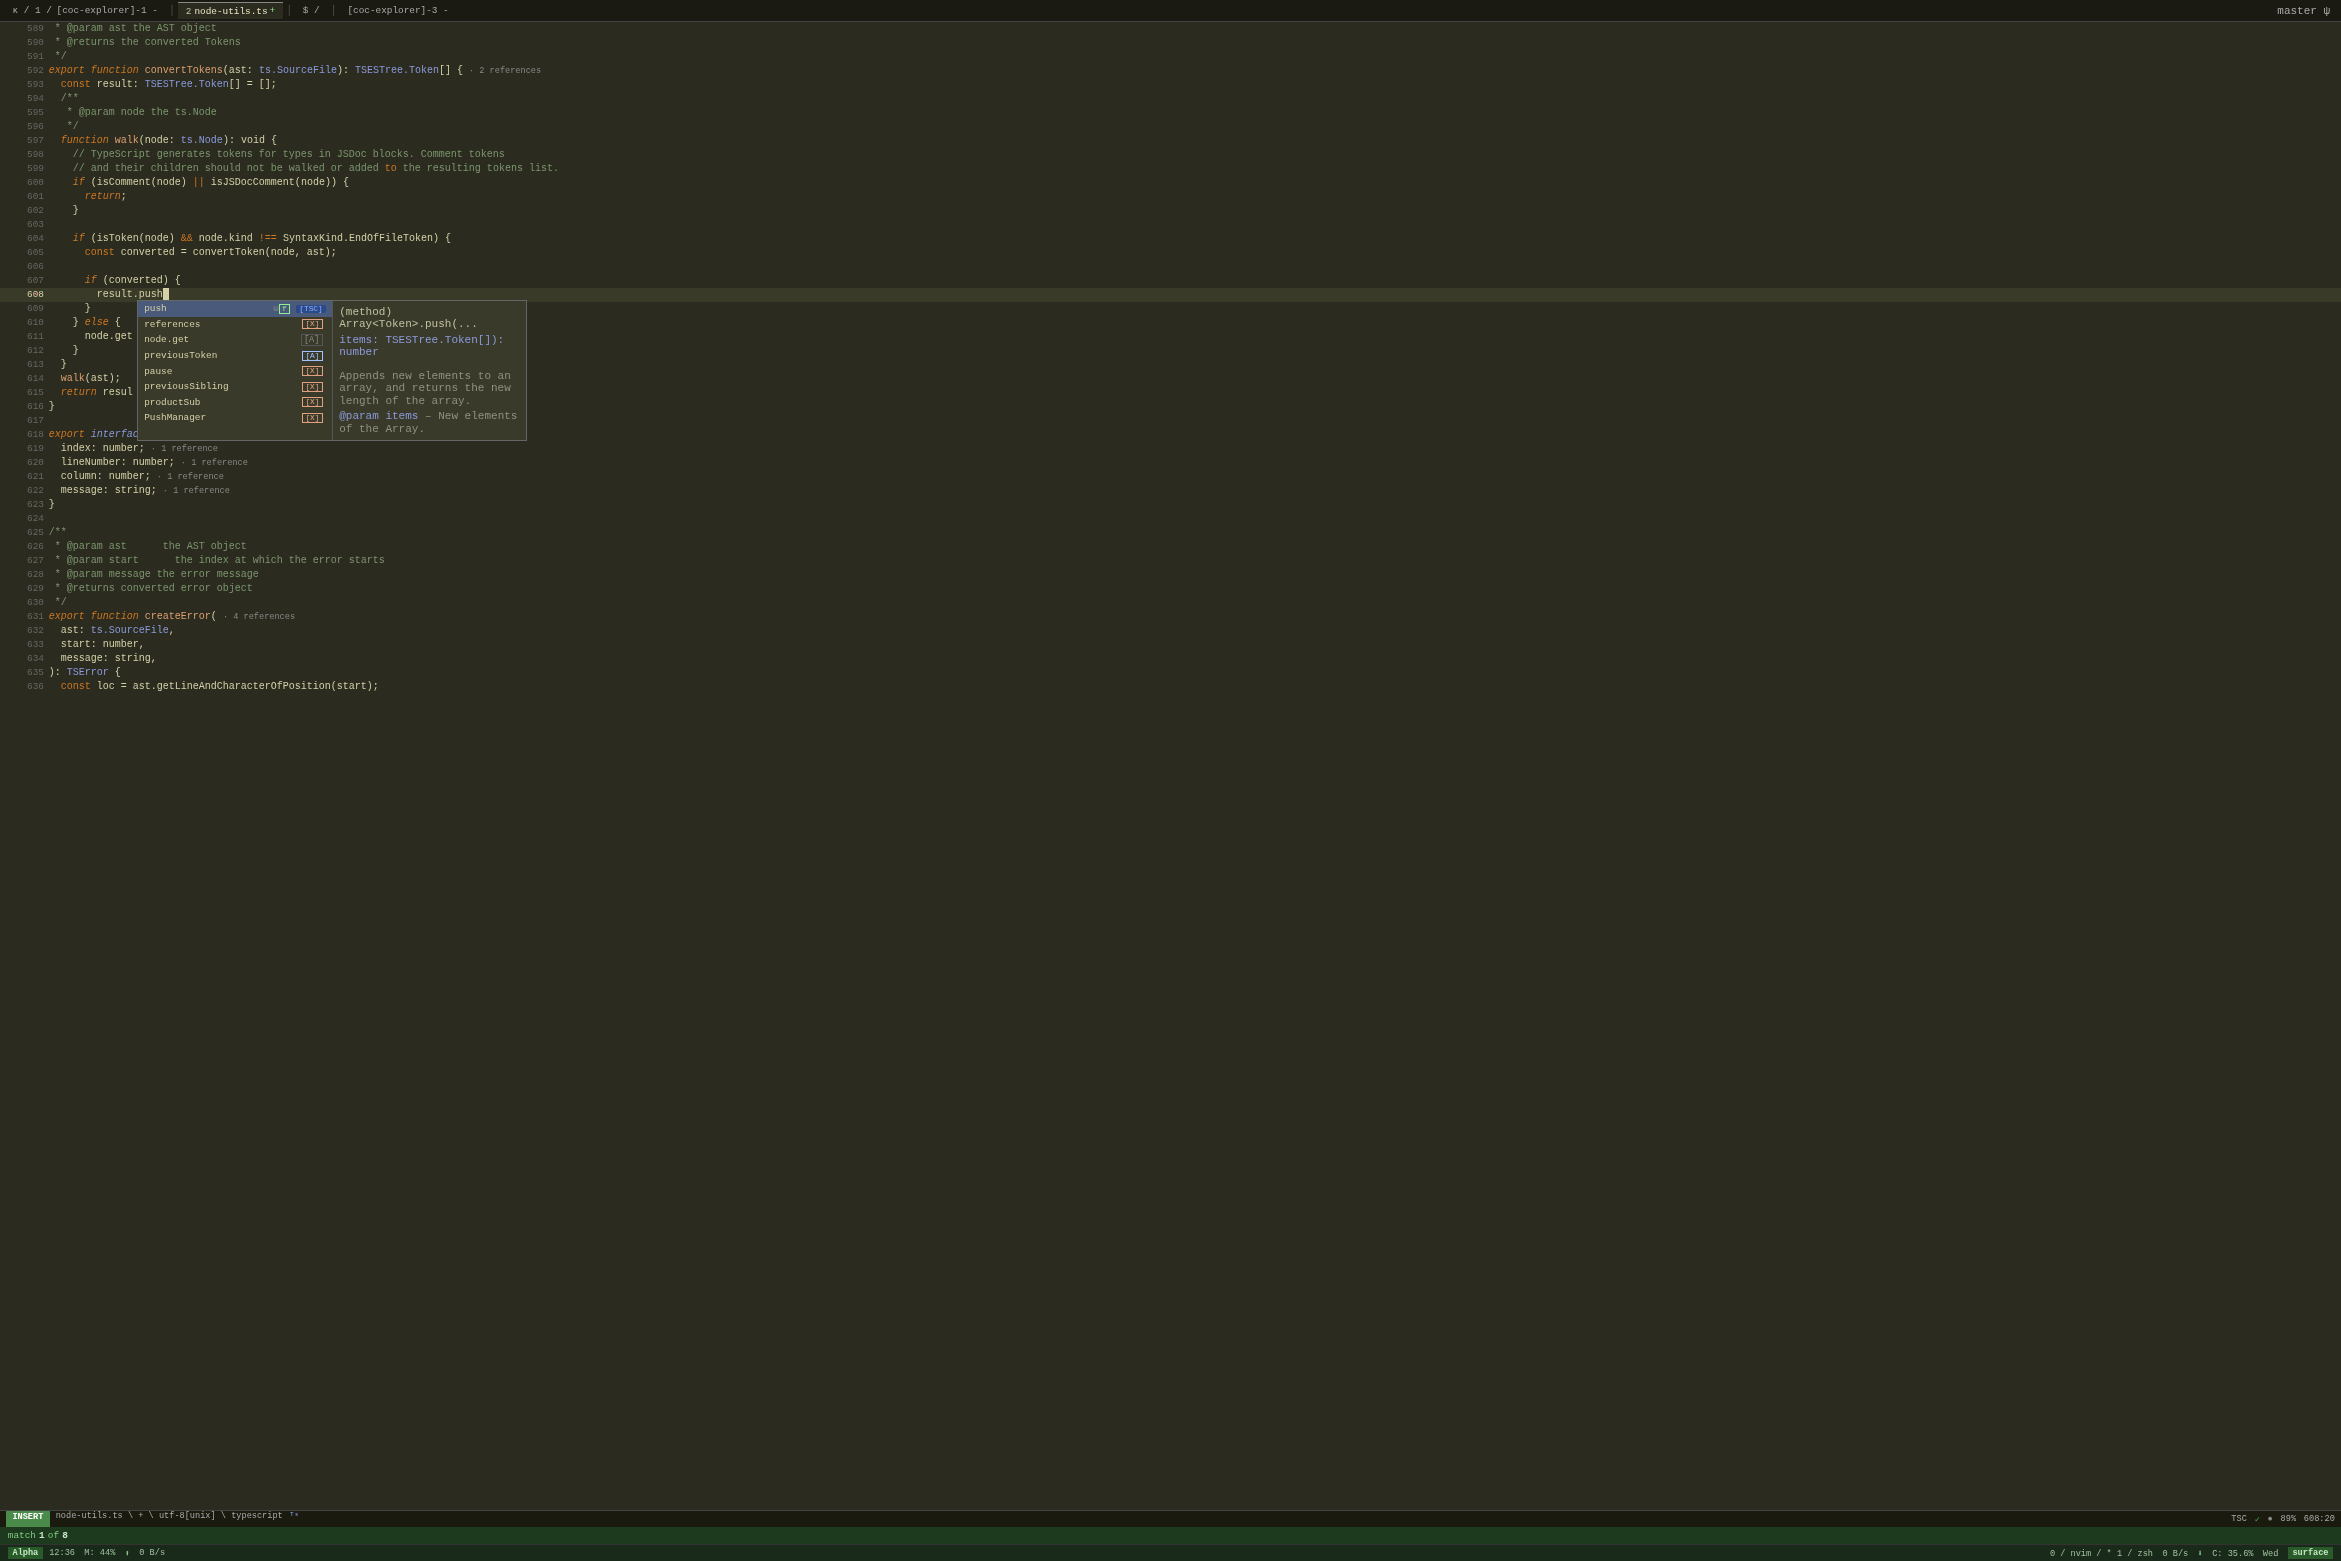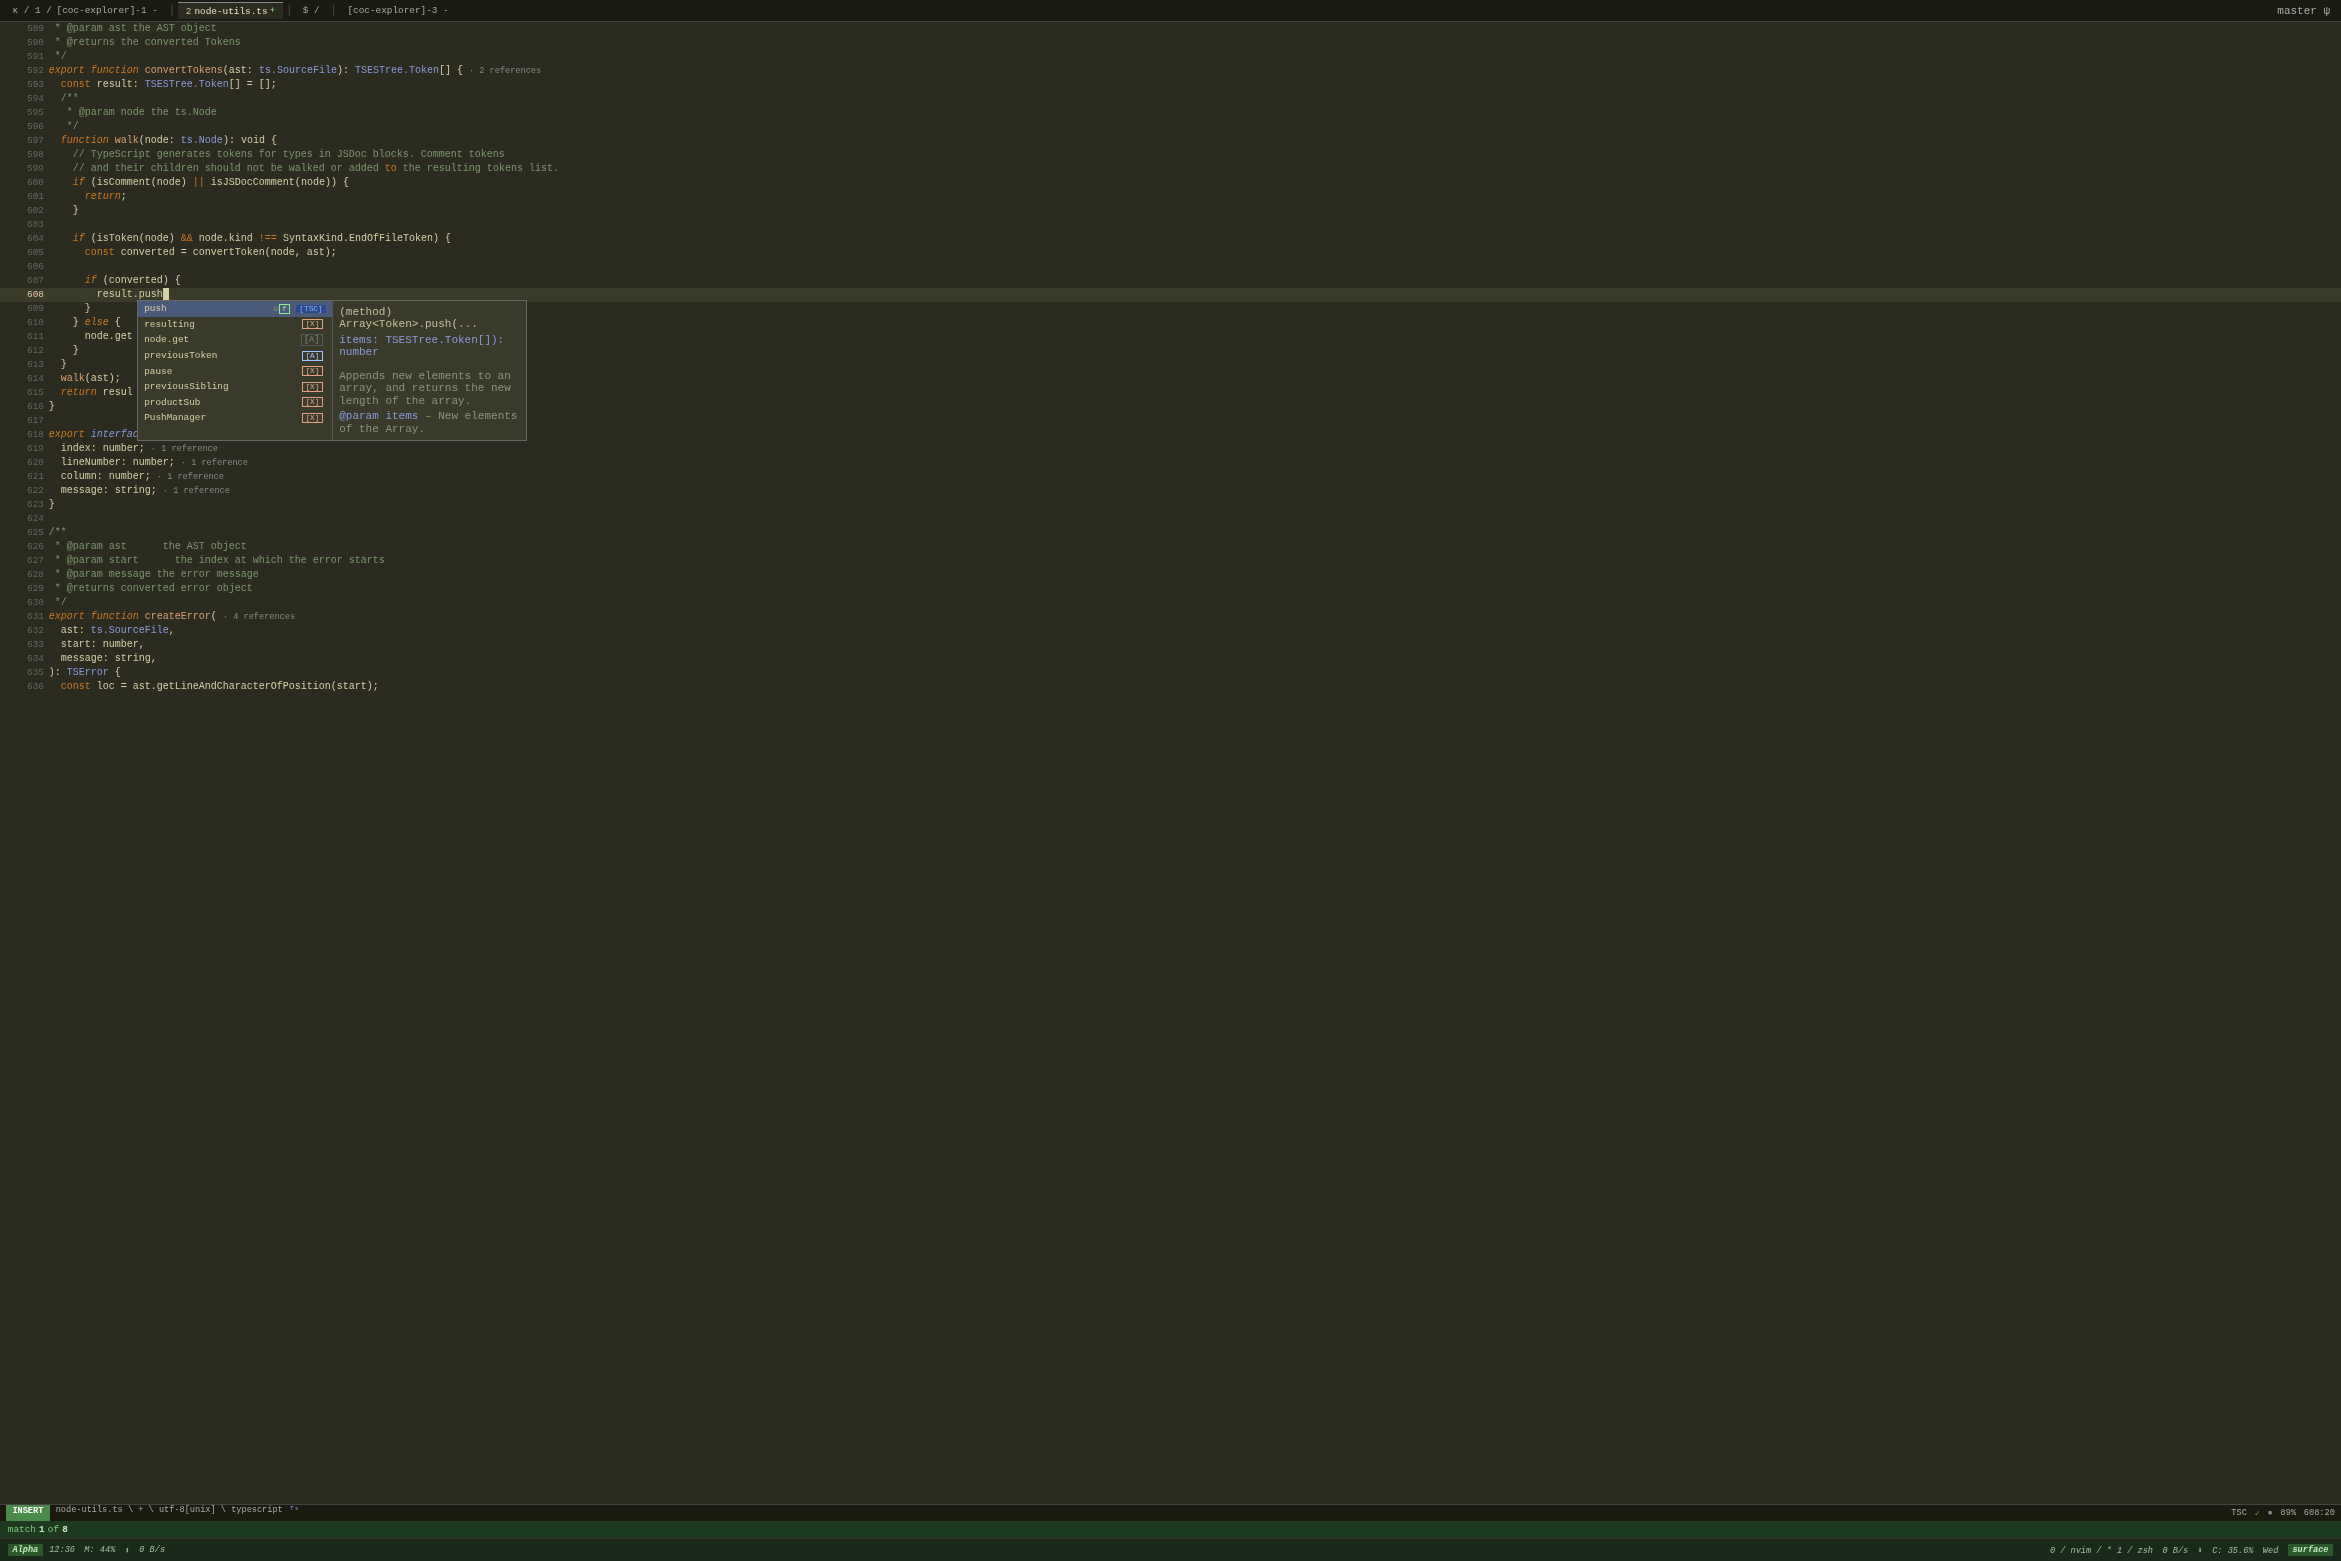--- a/index.html
+++ b/index.html
@@ -406,21 +406,21 @@
 
     <div id="autocomplete" style="top: 278px; left: 137px;">
       <div id="autocomplete-list">
         <div class="ac-item selected">
           <span class="ac-item-label">push</span>
           <span style="color:#888;font-size:8.6px;margin-left:3.1px">ω</span>
           <span class="ac-item-kind f">f</span>
           <span class="tsc-badge">[TSC]</span>
         </div>
         <div class="ac-item">
-          <span class="ac-item-label">resulting</span>
+          <span class="ac-item-label">references</span>
           <span class="ac-item-source"></span>
           <span class="ac-item-kind x">[X]</span>
         </div>
         <div class="ac-item">
           <span class="ac-item-label">node.get</span>
           <span class="ac-item-source"></span>
           <span class="ac-item-kind" style="color:#888;font-size:8.6px;padding:0 2.3px;margin-right:3.1px">[A]</span>
         </div>
         <div class="ac-item">
           <span class="ac-item-label">previousToken</span>
@@ -651,21 +651,21 @@
   </div>
 </div>
 
 <div id="bottom-bar" style="background:#1e3a1e; height:17px; display:flex; align-items:center; padding:0 7.8px; font-size:9.4px; flex-shrink:0;">
   <span style="color:#80c880">match</span>
   <span style="color:#c8e8c8;font-weight:bold;margin-left:3.1px">1</span>
   <span style="color:#80c880;margin-left:3.1px">of</span>
   <span style="color:#c8e8c8;font-weight:bold;margin-left:3.1px">8</span>
 </div>
 
-<div style="background:#1a2a1a; height:23px; display:flex; align-items:center; padding:0 7.8px; font-size:8.6px; color:#90c890; flex-shrink:0; border-top:0.8px solid #333;font-style:italic;">
+<div style="background:#1a2a1a; height:17px; display:flex; align-items:center; padding:0 7.8px; font-size:8.6px; color:#90c890; flex-shrink:0; border-top:0.8px solid #333;">
   <span style="background:#2a5a2a;color:#c0e8c0;padding:0.8px 4.7px;margin-right:6.2px;font-weight:bold">Alpha</span>
   <span class="status-item" style="color:#a0c0a0">12:36</span>
   <span class="status-item" style="color:#a0c0a0">M: 44%</span>
   <span class="status-item upload-icon">⬆</span>
   <span class="status-item" style="color:#a0c0a0">0 B/s</span>
   <span style="margin-left:auto;display:flex;gap:9.4px;align-items:flex-end">
     <span style="color:#a0c0a0">0 / nvim / * 1 / zsh</span>
     <span style="color:#a0c0a0">0 B/s</span>
     <span class="download-icon">⬇</span>
     <span style="color:#a0c0a0">C: 35.6%</span>

